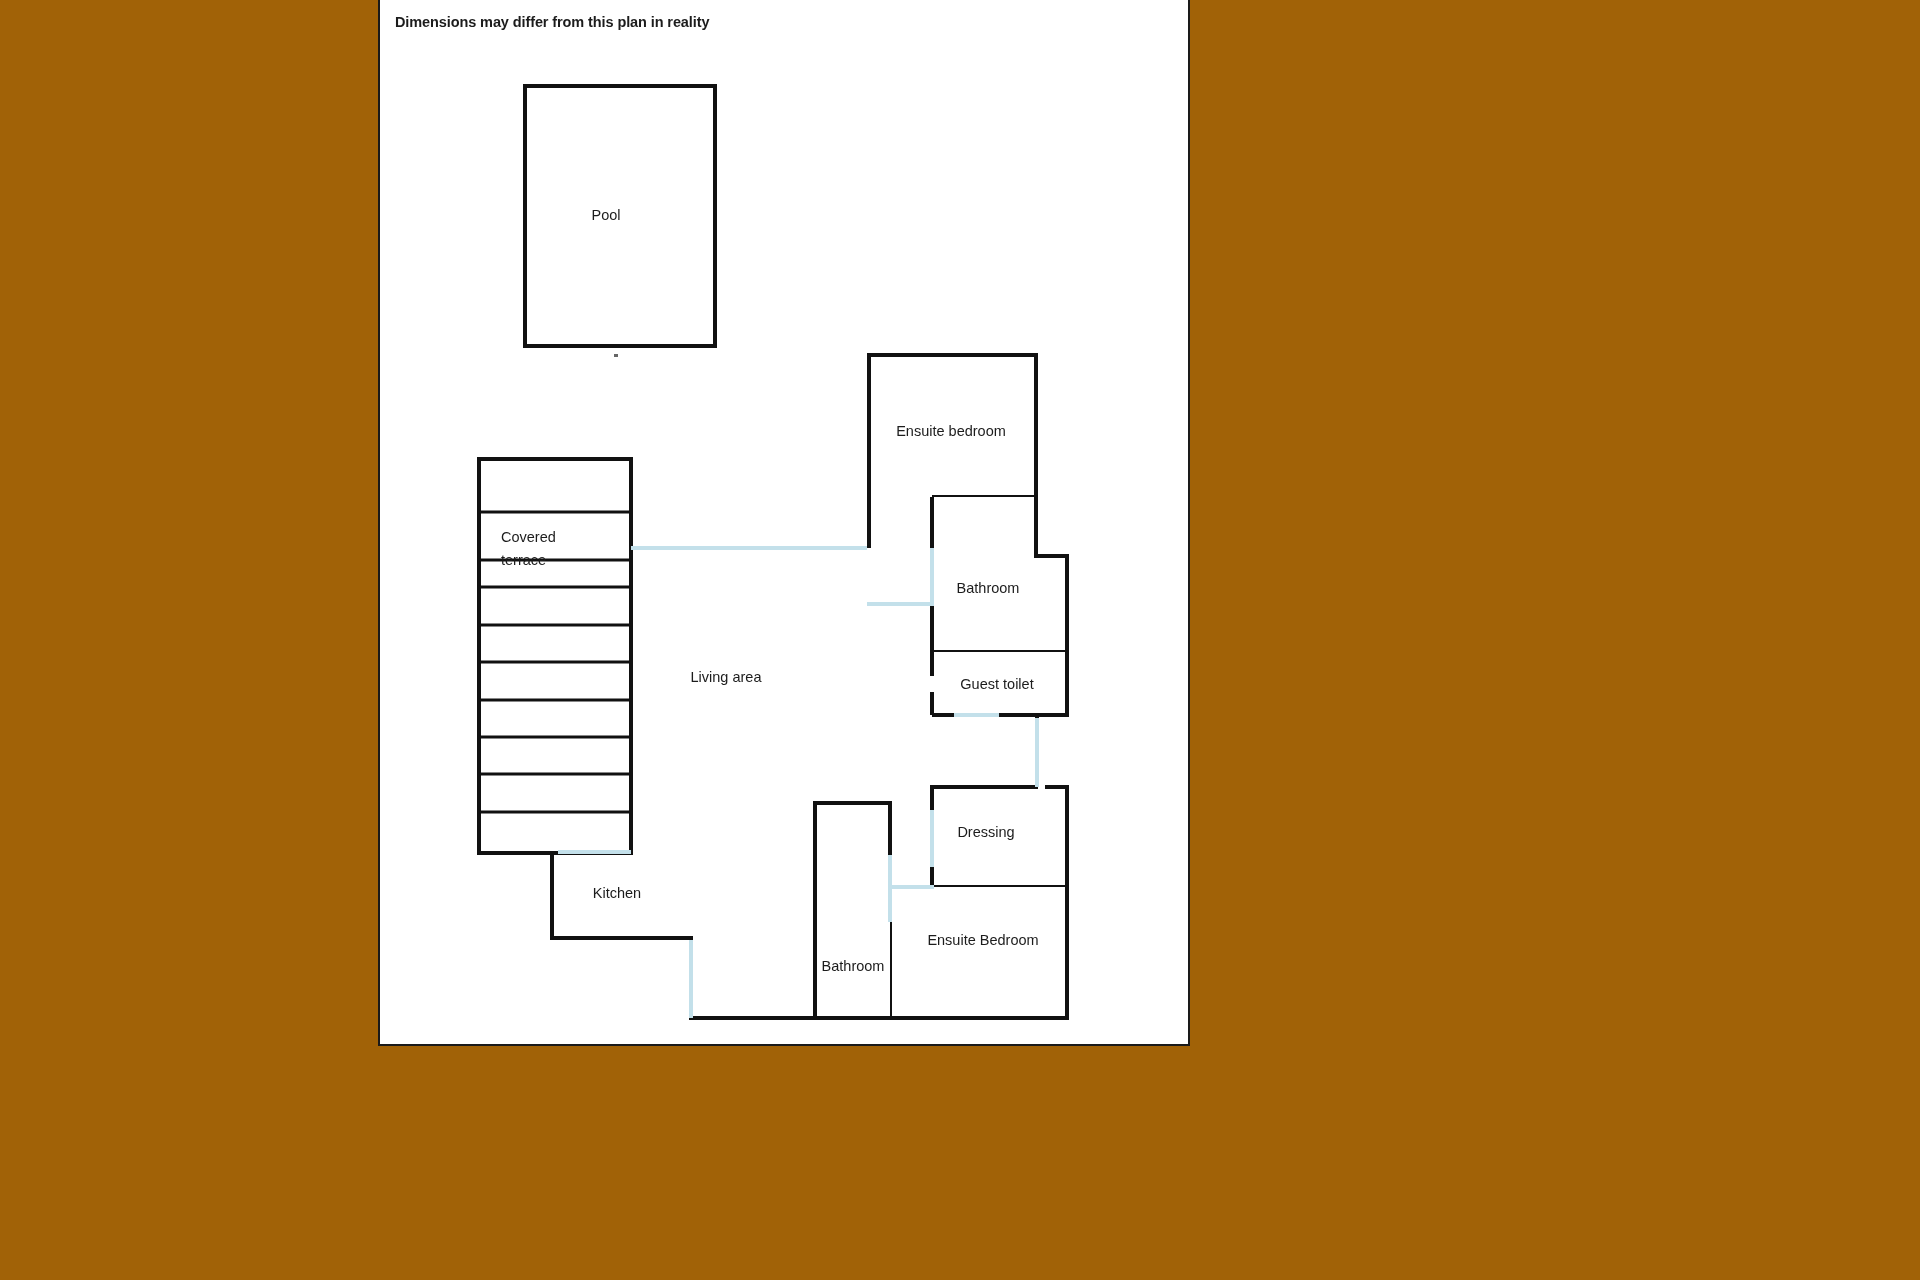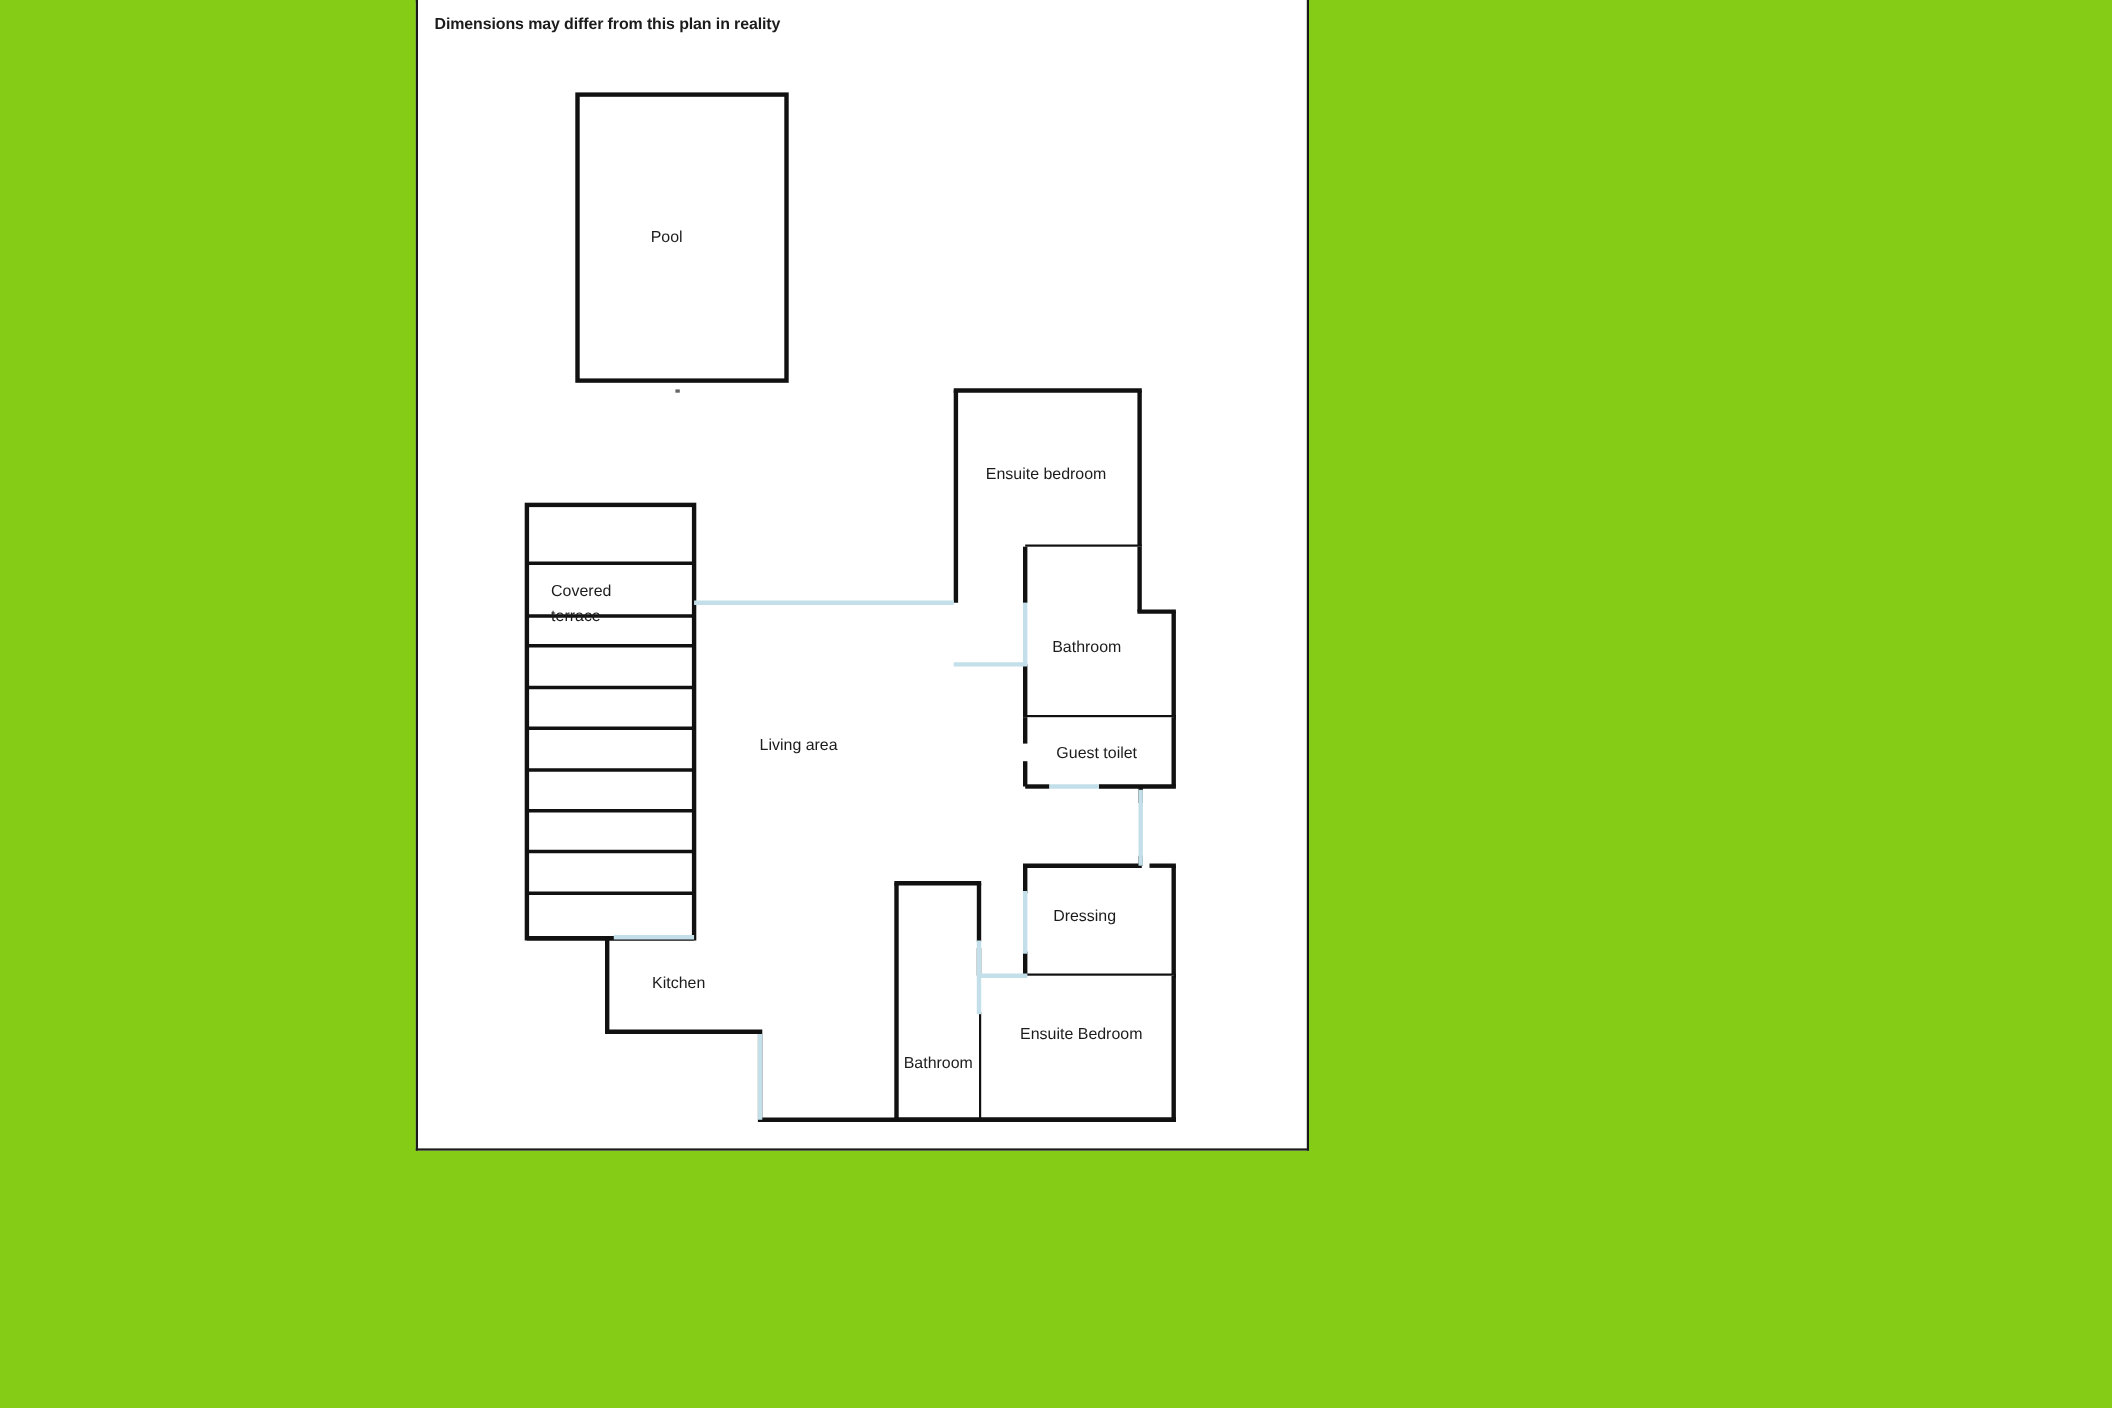--- a/index.html
+++ b/index.html
@@ -8,21 +8,21 @@
     background: #ffffff;
     width: 1920px;
     height: 1280px;
     overflow: hidden;
     font-family: "Liberation Sans", sans-serif;
   }
   #page {
     position: relative;
     width: 1920px;
     height: 1280px;
-    background: #84cc16;
+    background: #a16207;
   }
   #plan-frame {
     position: absolute;
     left: 378px;
     top: 0px;
     width: 812px;
     height: 1046px;
     border: 2px solid #1a1a1a;
     border-top: none;
     box-sizing: border-box;

